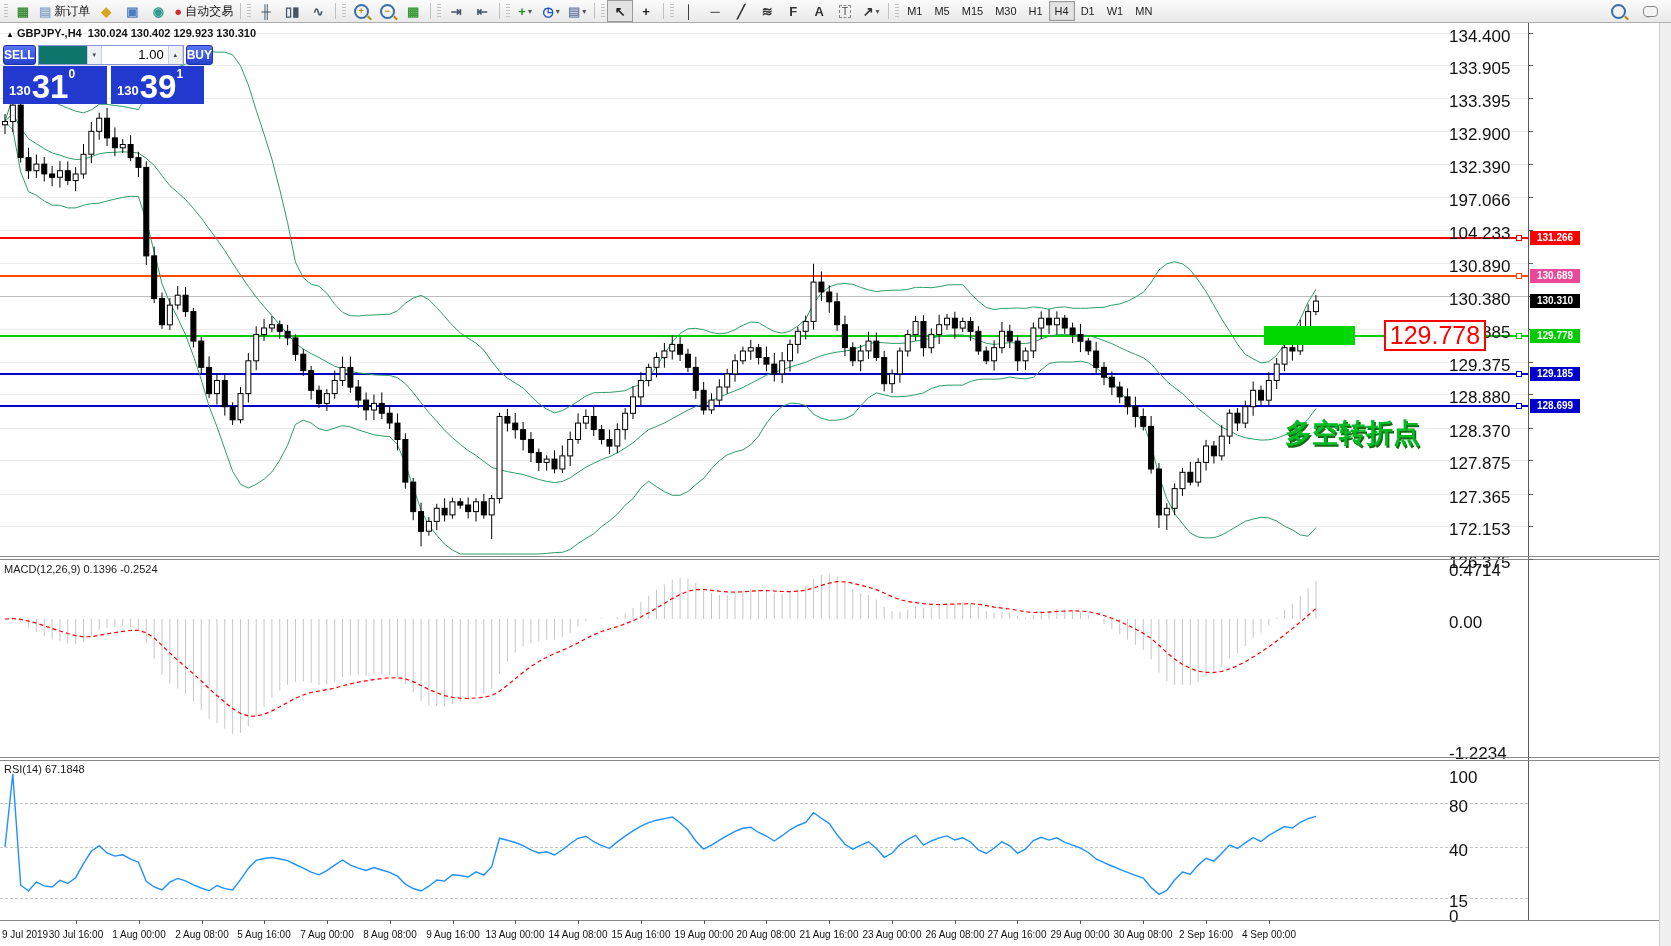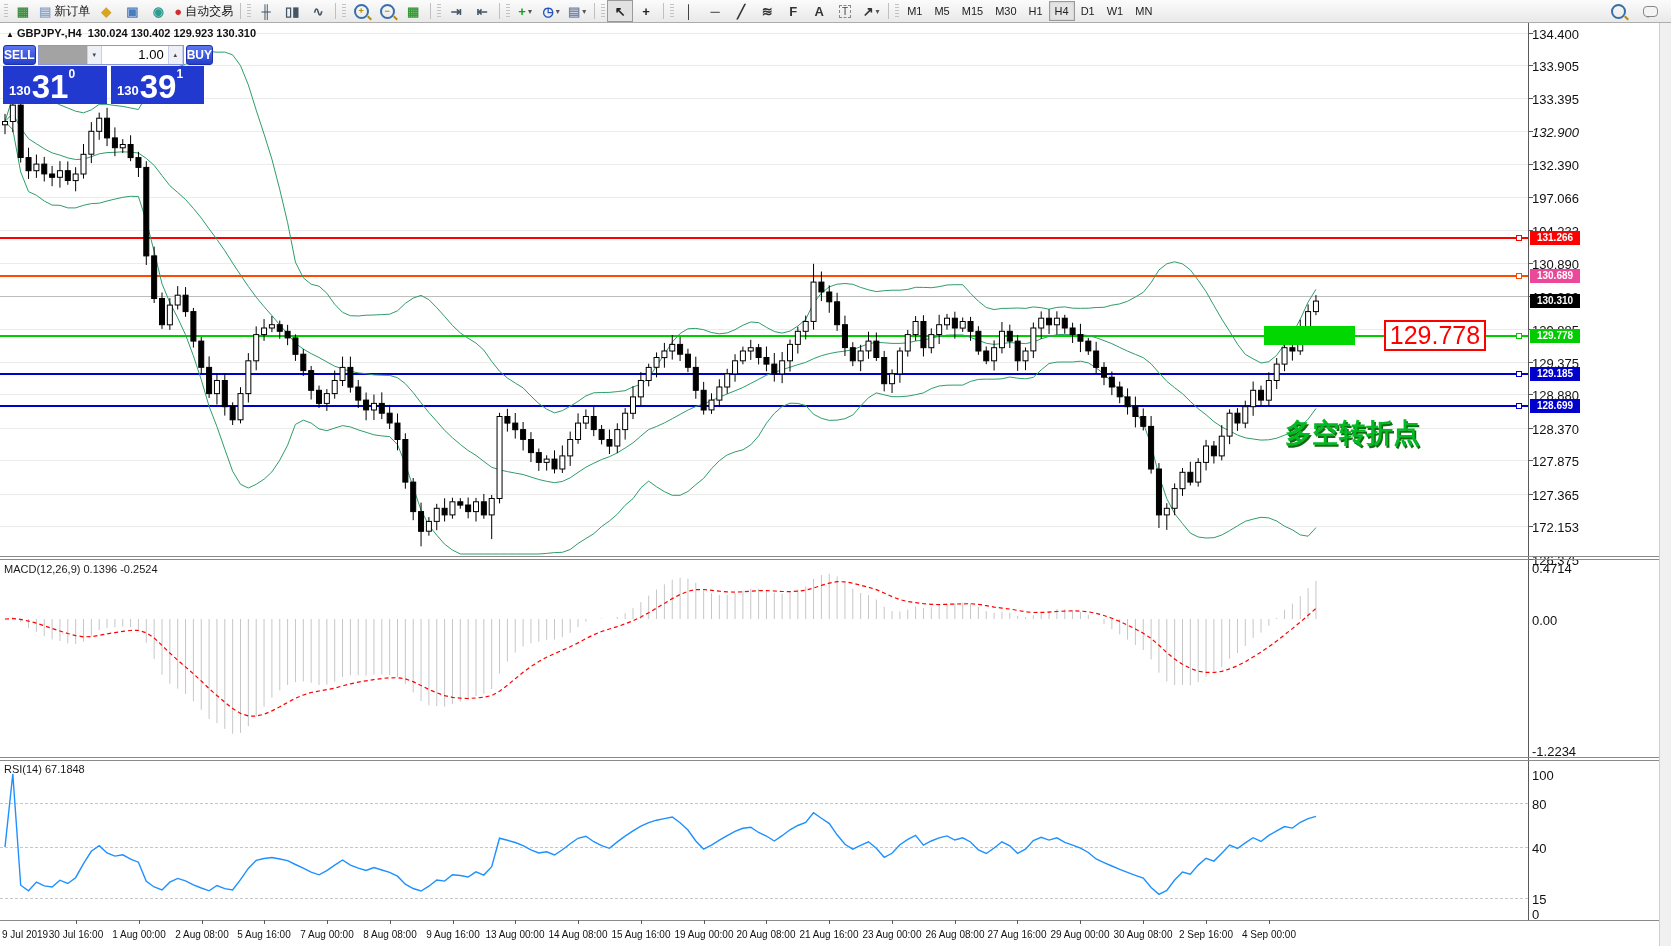--- a/index.html
+++ b/index.html
@@ -33,39 +33,39 @@
   .gridline.hl{background:#bdbdbd;}
   .hline{position:absolute;left:0;width:1528px;z-index:2;}
   #chart-svg{position:absolute;left:0;top:0;z-index:3;pointer-events:none;}
   .green-rect{position:absolute;z-index:4;}
   .symbol-title{position:absolute;left:6px;top:4px;font-size:11px;font-weight:bold;color:#111;z-index:6;}
   .symbol-title .tri{font-size:8px;margin-right:3px;}
   .pane-label{position:absolute;left:4px;font-size:11px;color:#1a1a1a;z-index:6;}
   .axis-line{position:absolute;left:1528px;top:0;width:1px;height:897px;background:#5a5a5a;z-index:6;}
   .splitter{position:absolute;left:0;width:1671px;height:1px;background:#8a8a8a;z-index:6;}
   .price-tick{position:absolute;left:1529px;width:4px;height:1px;background:#5a5a5a;z-index:6;}
-  .axis-label{position:absolute;left:1532px;font-size:13px;color:#111;z-index:5;white-space:nowrap;}
+  .axis-label{position:absolute;left:1449px;font-size:17px;color:#111;z-index:5;white-space:nowrap;}
   .badge{position:absolute;left:1530px;width:50px;height:14px;line-height:14px;text-align:center;
     color:#fff;font-size:10px;font-weight:bold;z-index:7;}
   .conn-sq{position:absolute;width:6px;height:6px;background:#fff;z-index:7;box-sizing:border-box;}
   .price-box{position:absolute;border:2px solid #ff0000;color:#ff0000;background:#fff;
     font-size:25px;text-align:center;z-index:8;font-weight:500;}
   .annotation{position:absolute;font-size:27px;font-weight:bold;color:#00bb22;
     text-shadow:1.5px 1.5px 0 #156b15;z-index:8;white-space:nowrap;}
   .rsi-level{position:absolute;left:0;width:1528px;height:0;border-top:1px dashed #c6c6c6;z-index:2;}
   .time-label{position:absolute;top:906px;font-size:10px;color:#111;white-space:nowrap;z-index:5;}
   .time-tick{position:absolute;top:897px;width:1px;height:4px;background:#5a5a5a;z-index:6;}
   .right-strip{position:absolute;left:1659px;top:0;width:12px;height:923px;background:#f0f0f0;
     border-left:1px solid #cfcfcf;z-index:9;}
   
   .trade-panel{position:absolute;left:3px;top:21px;width:201px;z-index:20;font-family:"Liberation Sans",sans-serif;}
   .tp-row{display:flex;height:21px;align-items:center;}
   .tp-sell,.tp-buy{width:34px;height:20px;border:1px solid #1c2fa8;border-radius:3px;color:#fff;
     font-size:12px;font-weight:bold;background:linear-gradient(#5b76f2,#2440cc);padding:0;}
-  .tp-vol{flex:1;display:flex;height:20px;margin:0 2px;border:1px solid #8b97d8;background:#a3a3a3;box-sizing:border-box;padding-left:48px;}
+  .tp-vol{flex:1;display:flex;height:20px;margin:0 2px;border:1px solid #8b97d8;background:#0f766e;box-sizing:border-box;padding-left:48px;}
   .tp-vol button{width:15px;border:none;background:#eef0f6;color:#445;font-size:7px;padding:0;border-left:1px solid #c9cfe8;border-right:1px solid #c9cfe8;}
   .tp-input{flex:1;border:none;outline:none;font-size:13px;text-align:right;padding-right:4px;width:60px;font-family:"Liberation Sans",sans-serif;}
   .tp-prices{display:flex;margin-top:1px;}
   .tp-price{background:#2239d0;color:#fff;height:38px;display:flex;align-items:flex-end;padding:0 4px 2px 6px;box-sizing:border-box;}
   .tp-price.sell{width:104px;margin-right:4px;}
   .tp-price.buy{width:93px;}
   .tp-price .small{font-size:13px;font-weight:bold;margin:0 1px 4px 0;}
   .tp-price .big{font-size:33px;font-weight:bold;line-height:30px;}
   .tp-price .sup{font-size:12px;font-weight:bold;align-self:flex-start;margin-top:1px;}
 </style>
@@ -756,21 +756,21 @@
       <div class="price-tick" style="top: 10px;"></div>
       <div class="axis-label" style="top: 4px;">134.400</div>
       <div class="gridline" style="top: 42px;"></div>
       <div class="price-tick" style="top: 42px;"></div>
       <div class="axis-label" style="top: 36px;">133.905</div>
       <div class="gridline" style="top: 75px;"></div>
       <div class="price-tick" style="top: 75px;"></div>
       <div class="axis-label" style="top: 69px;">133.395</div>
       <div class="gridline" style="top: 108px;"></div>
       <div class="price-tick" style="top: 108px;"></div>
-      <div class="axis-label" style="top: 102px; font-style: italic;">132.900</div>
+      <div class="axis-label" style="top: 102px;">132.900</div>
       <div class="gridline" style="top: 141px;"></div>
       <div class="price-tick" style="top: 141px;"></div>
       <div class="axis-label" style="top: 135px;">132.390</div>
       <div class="gridline" style="top: 174px;"></div>
       <div class="price-tick" style="top: 174px;"></div>
       <div class="axis-label" style="top: 168px;">197.066</div>
       <div class="gridline" style="top: 207px;"></div>
       <div class="price-tick" style="top: 207px;"></div>
       <div class="axis-label" style="top: 201px;">104.233</div>
       <div class="gridline" style="top: 240px;"></div>

